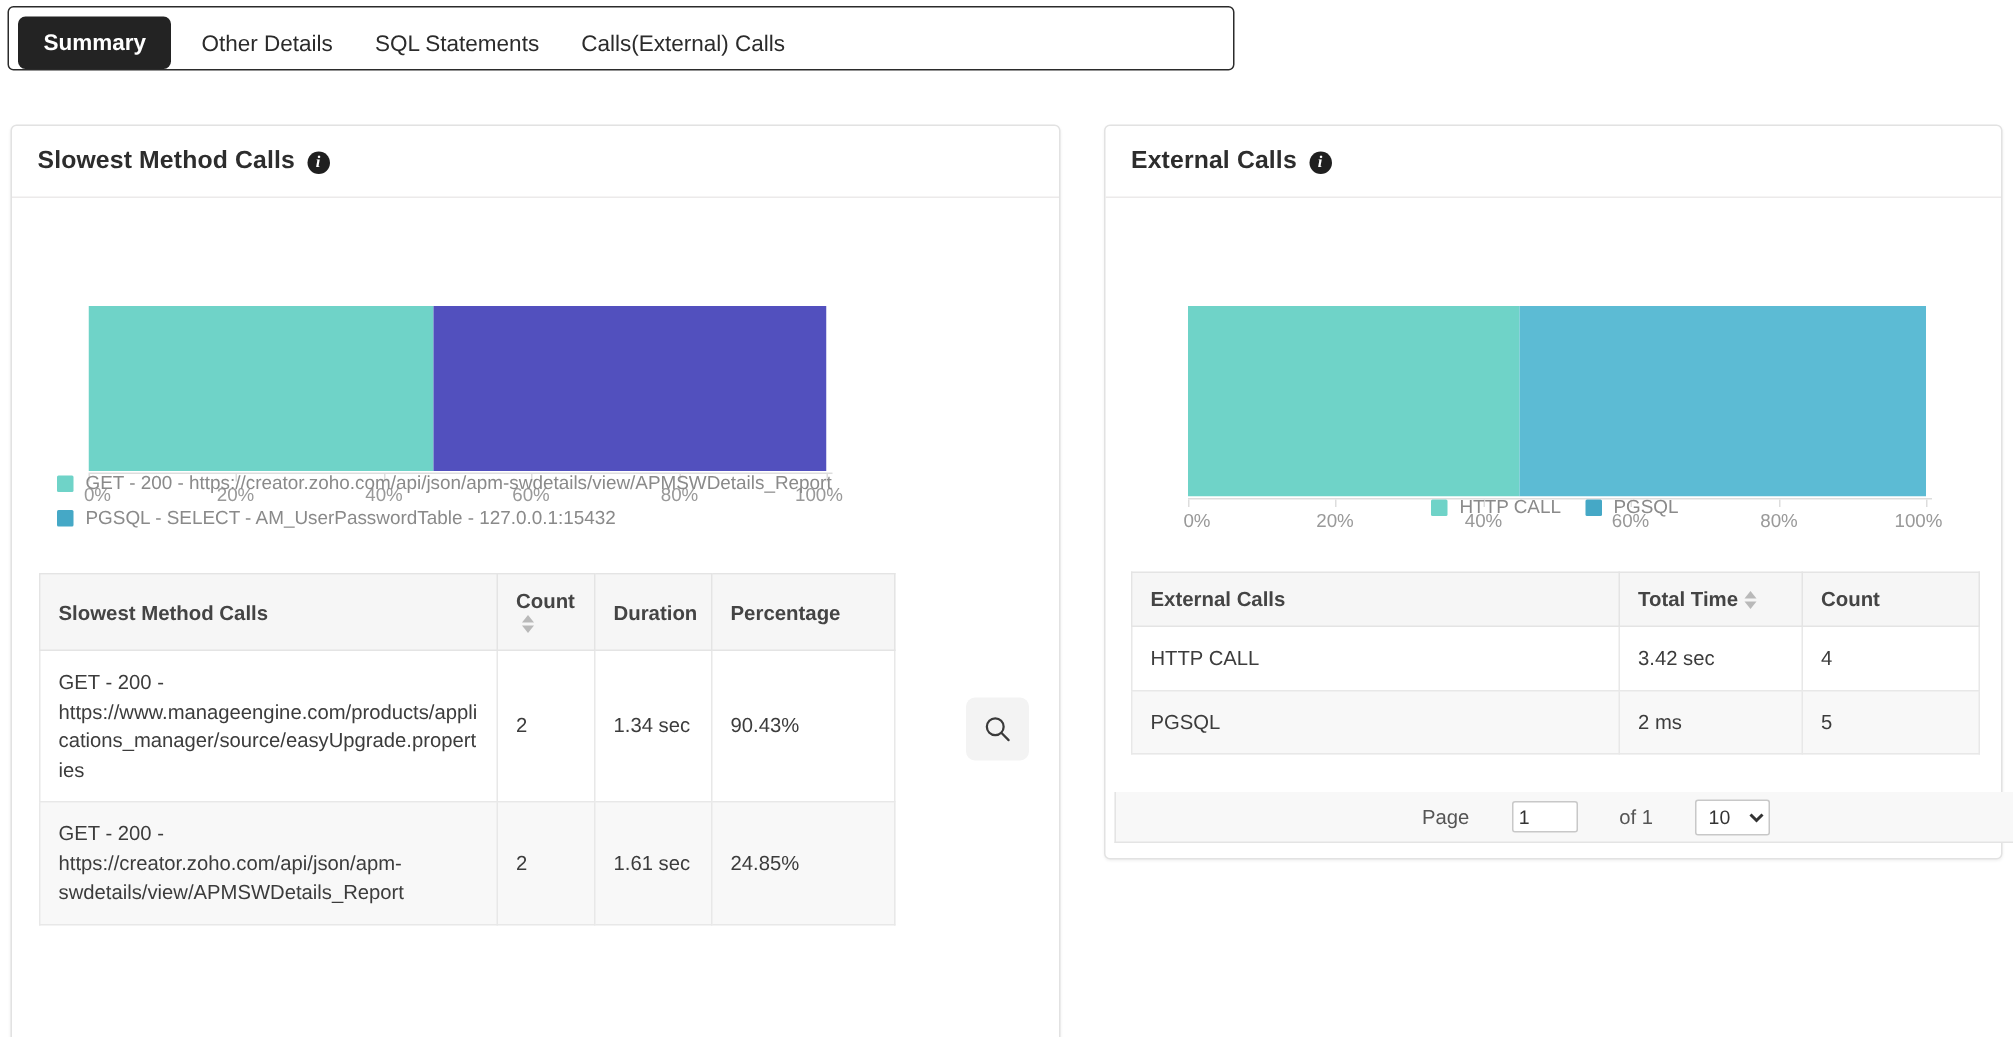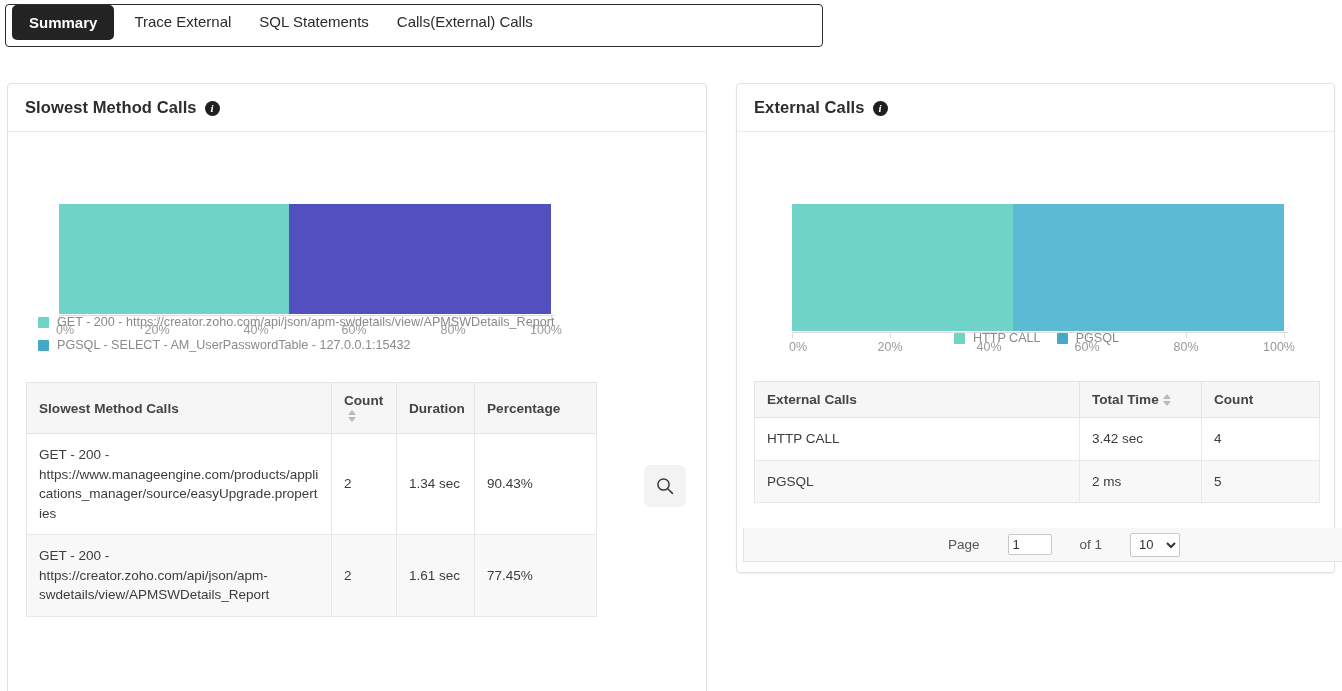--- a/index.html
+++ b/index.html
@@ -11,21 +11,21 @@
     overflow: hidden;
   }
 
   
   .tabbar {
     position: absolute; left: 5px; top: 4px;
     width: 818px; height: 43px;
     border: 1px solid #2b2b2b;
     border-radius: 4px;
     background: #ffffff;
-    display: flex; align-items: flex-start;
+    display: flex; align-items: flex-end;
     padding: 0 6px;
   }
   .tab {
     font-size: 15px; color: #2b2b2b;
     padding: 8px 14px;
     white-space: nowrap;
     cursor: pointer;
   }
   .tab.active {
     background: #232323; color: #ffffff;
@@ -188,21 +188,21 @@
     font-size: 13px; background: #ffffff; color: #333;
     font-family: "Liberation Sans", sans-serif;
     padding: 0 2px 0 4px;
   }
 </style>
 </head>
 <body>
 
 <div class="tabbar">
   <div class="tab active">Summary</div>
-  <div class="tab">Trace External</div>
+  <div class="tab">Other Details</div>
   <div class="tab">SQL Statements</div>
   <div class="tab">Calls(External) Calls</div>
 </div>
 
 <div class="card" id="card-left">
 
   <div class="card-head">
     <span class="card-title">Slowest Method Calls</span>
     <span class="info-icon">i</span>
   </div>
@@ -276,21 +276,21 @@
       <tr>
         <td>GET - 200 - https://www.manageengine.com/products/applications_manager/source/easyUpgrade.properties</td>
         <td>2</td>
         <td>1.34 sec</td>
         <td>90.43%</td>
       </tr>
       <tr class="alt">
         <td>GET - 200 - https://creator.zoho.com/api/json/apm-swdetails/view/APMSWDetails_Report</td>
         <td>2</td>
         <td>1.61 sec</td>
-        <td>77.45%</td>
+        <td>24.85%</td>
       </tr>
     </tbody>
   </table>
 </div>
 
 <div class="card" id="card-right">
 
   <div class="card-head">
     <span class="card-title">External Calls</span>
     <span class="info-icon">i</span>

